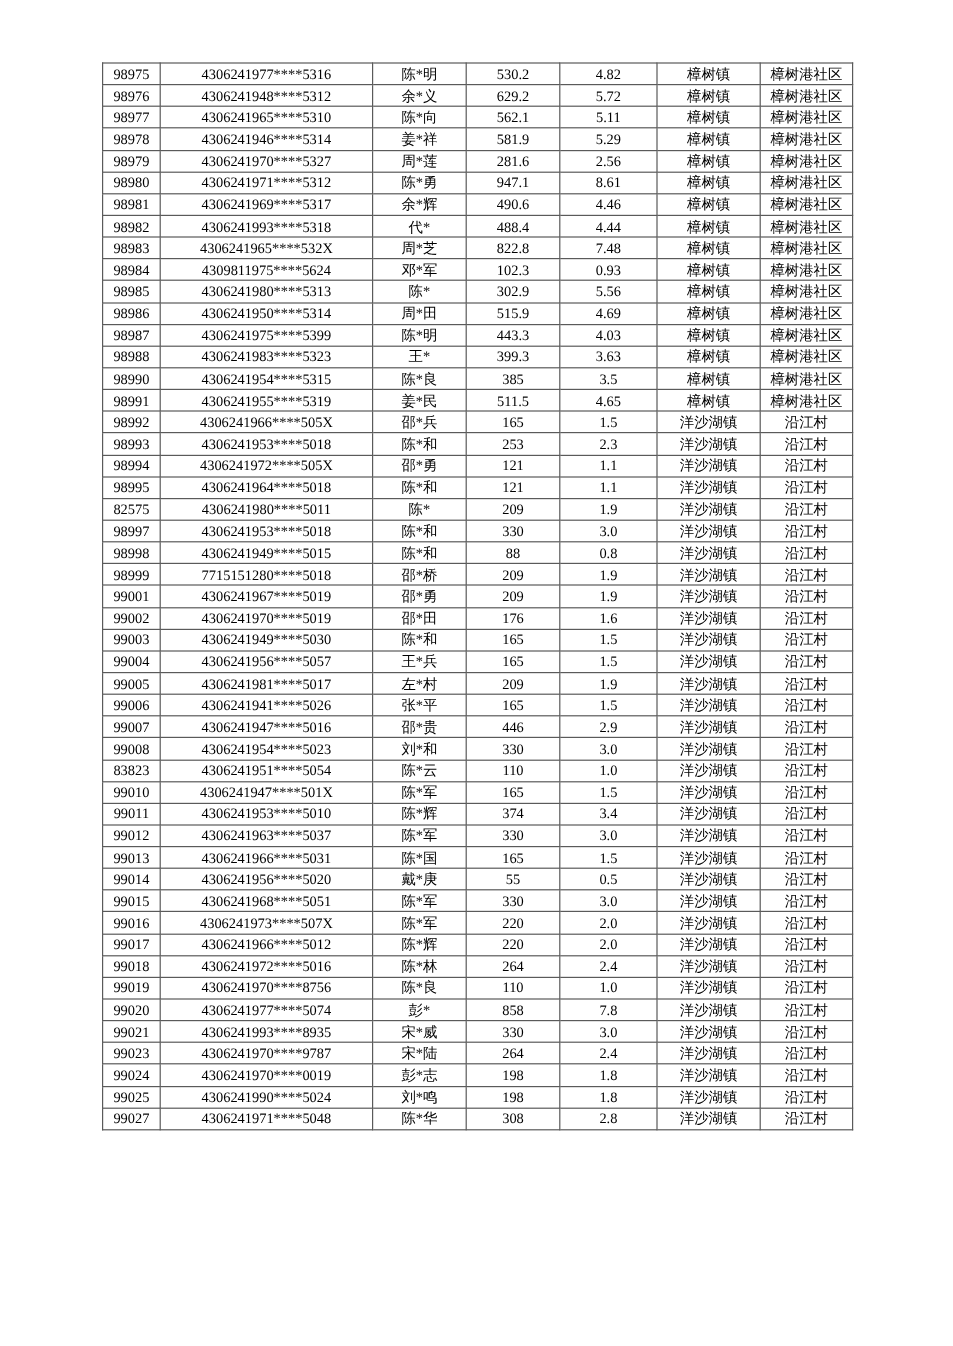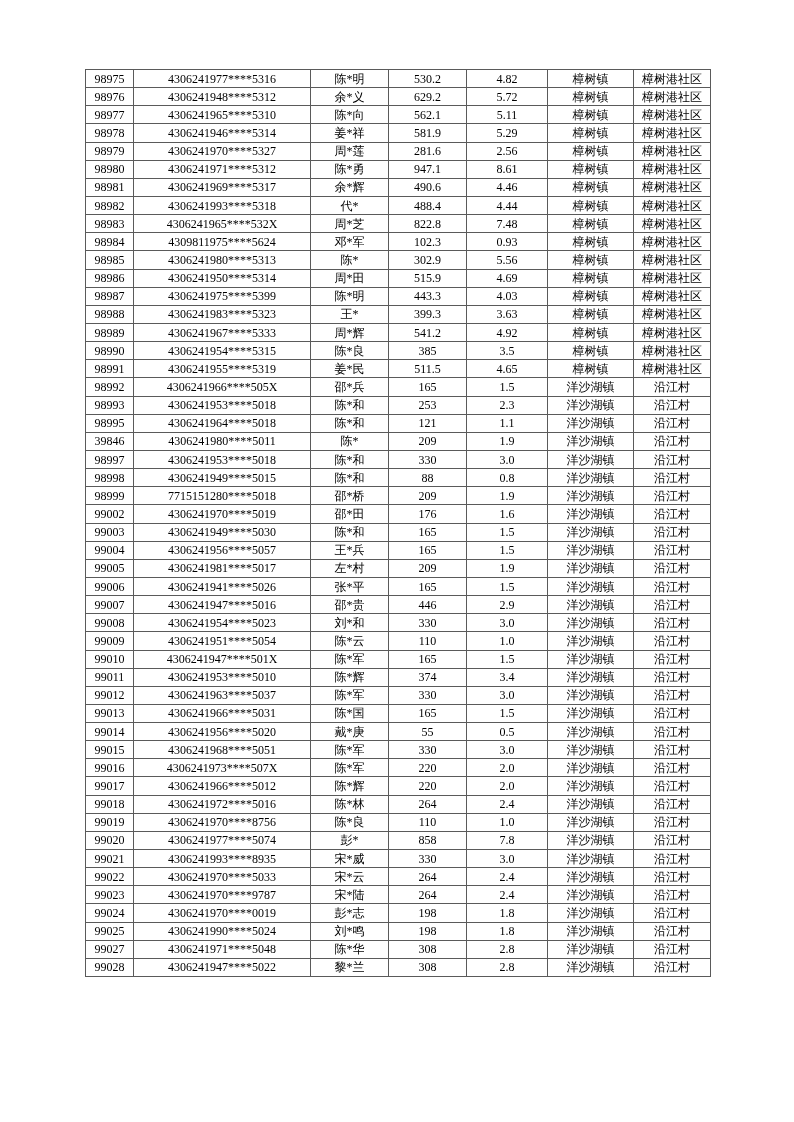--- a/index.html
+++ b/index.html
@@ -13,21 +13,21 @@
     height: 1122px;
     background: #ffffff;
     margin: 0 auto;
     overflow: hidden;
     font-family: "Liberation Serif", "DejaVu Serif", serif;
     color: #000000;
   }
   table.data-table {
     position: absolute;
     left: 85px;
-    top: 69px;
+    top: 52px;
     width: 625px;
     border-collapse: collapse;
     table-layout: fixed;
   }
   table.data-table td {
     border: 1px solid #5a5a5a;
     height: 17.15px;
     padding: 0 2px;
     text-align: center;
     vertical-align: middle;
@@ -173,29 +173,20 @@
         <tr>
           <td>98988</td>
           <td>4306241983****5323</td>
           <td>王*</td>
           <td>399.3</td>
           <td>3.63</td>
           <td>樟树镇</td>
           <td>樟树港社区</td>
         </tr>
         <tr>
-          <td>98989</td>
-          <td>4306241967****5333</td>
-          <td>周*辉</td>
-          <td>541.2</td>
-          <td>4.92</td>
-          <td>樟树镇</td>
-          <td>樟树港社区</td>
-        </tr>
-        <tr>
           <td>98990</td>
           <td>4306241954****5315</td>
           <td>陈*良</td>
           <td>385</td>
           <td>3.5</td>
           <td>樟树镇</td>
           <td>樟树港社区</td>
         </tr>
         <tr>
           <td>98991</td>
@@ -218,30 +209,39 @@
         <tr>
           <td>98993</td>
           <td>4306241953****5018</td>
           <td>陈*和</td>
           <td>253</td>
           <td>2.3</td>
           <td>洋沙湖镇</td>
           <td>沿江村</td>
         </tr>
         <tr>
+          <td>98994</td>
+          <td>4306241972****505X</td>
+          <td>邵*勇</td>
+          <td>121</td>
+          <td>1.1</td>
+          <td>洋沙湖镇</td>
+          <td>沿江村</td>
+        </tr>
+        <tr>
           <td>98995</td>
           <td>4306241964****5018</td>
           <td>陈*和</td>
           <td>121</td>
           <td>1.1</td>
           <td>洋沙湖镇</td>
           <td>沿江村</td>
         </tr>
         <tr>
-          <td>39846</td>
+          <td>82575</td>
           <td>4306241980****5011</td>
           <td>陈*</td>
           <td>209</td>
           <td>1.9</td>
           <td>洋沙湖镇</td>
           <td>沿江村</td>
         </tr>
         <tr>
           <td>98997</td>
           <td>4306241953****5018</td>
@@ -263,20 +263,29 @@
         <tr>
           <td>98999</td>
           <td>7715151280****5018</td>
           <td>邵*桥</td>
           <td>209</td>
           <td>1.9</td>
           <td>洋沙湖镇</td>
           <td>沿江村</td>
         </tr>
         <tr>
+          <td>99001</td>
+          <td>4306241967****5019</td>
+          <td>邵*勇</td>
+          <td>209</td>
+          <td>1.9</td>
+          <td>洋沙湖镇</td>
+          <td>沿江村</td>
+        </tr>
+        <tr>
           <td>99002</td>
           <td>4306241970****5019</td>
           <td>邵*田</td>
           <td>176</td>
           <td>1.6</td>
           <td>洋沙湖镇</td>
           <td>沿江村</td>
         </tr>
         <tr>
           <td>99003</td>
@@ -326,21 +335,21 @@
         <tr>
           <td>99008</td>
           <td>4306241954****5023</td>
           <td>刘*和</td>
           <td>330</td>
           <td>3.0</td>
           <td>洋沙湖镇</td>
           <td>沿江村</td>
         </tr>
         <tr>
-          <td>99009</td>
+          <td>83823</td>
           <td>4306241951****5054</td>
           <td>陈*云</td>
           <td>110</td>
           <td>1.0</td>
           <td>洋沙湖镇</td>
           <td>沿江村</td>
         </tr>
         <tr>
           <td>99010</td>
           <td>4306241947****501X</td>
@@ -443,29 +452,20 @@
         <tr>
           <td>99021</td>
           <td>4306241993****8935</td>
           <td>宋*威</td>
           <td>330</td>
           <td>3.0</td>
           <td>洋沙湖镇</td>
           <td>沿江村</td>
         </tr>
         <tr>
-          <td>99022</td>
-          <td>4306241970****5033</td>
-          <td>宋*云</td>
-          <td>264</td>
-          <td>2.4</td>
-          <td>洋沙湖镇</td>
-          <td>沿江村</td>
-        </tr>
-        <tr>
           <td>99023</td>
           <td>4306241970****9787</td>
           <td>宋*陆</td>
           <td>264</td>
           <td>2.4</td>
           <td>洋沙湖镇</td>
           <td>沿江村</td>
         </tr>
         <tr>
           <td>99024</td>
@@ -487,24 +487,15 @@
         </tr>
         <tr>
           <td>99027</td>
           <td>4306241971****5048</td>
           <td>陈*华</td>
           <td>308</td>
           <td>2.8</td>
           <td>洋沙湖镇</td>
           <td>沿江村</td>
         </tr>
-        <tr>
-          <td>99028</td>
-          <td>4306241947****5022</td>
-          <td>黎*兰</td>
-          <td>308</td>
-          <td>2.8</td>
-          <td>洋沙湖镇</td>
-          <td>沿江村</td>
-        </tr>
       </tbody>
   </table>
 </div>
 
 </body></html>

